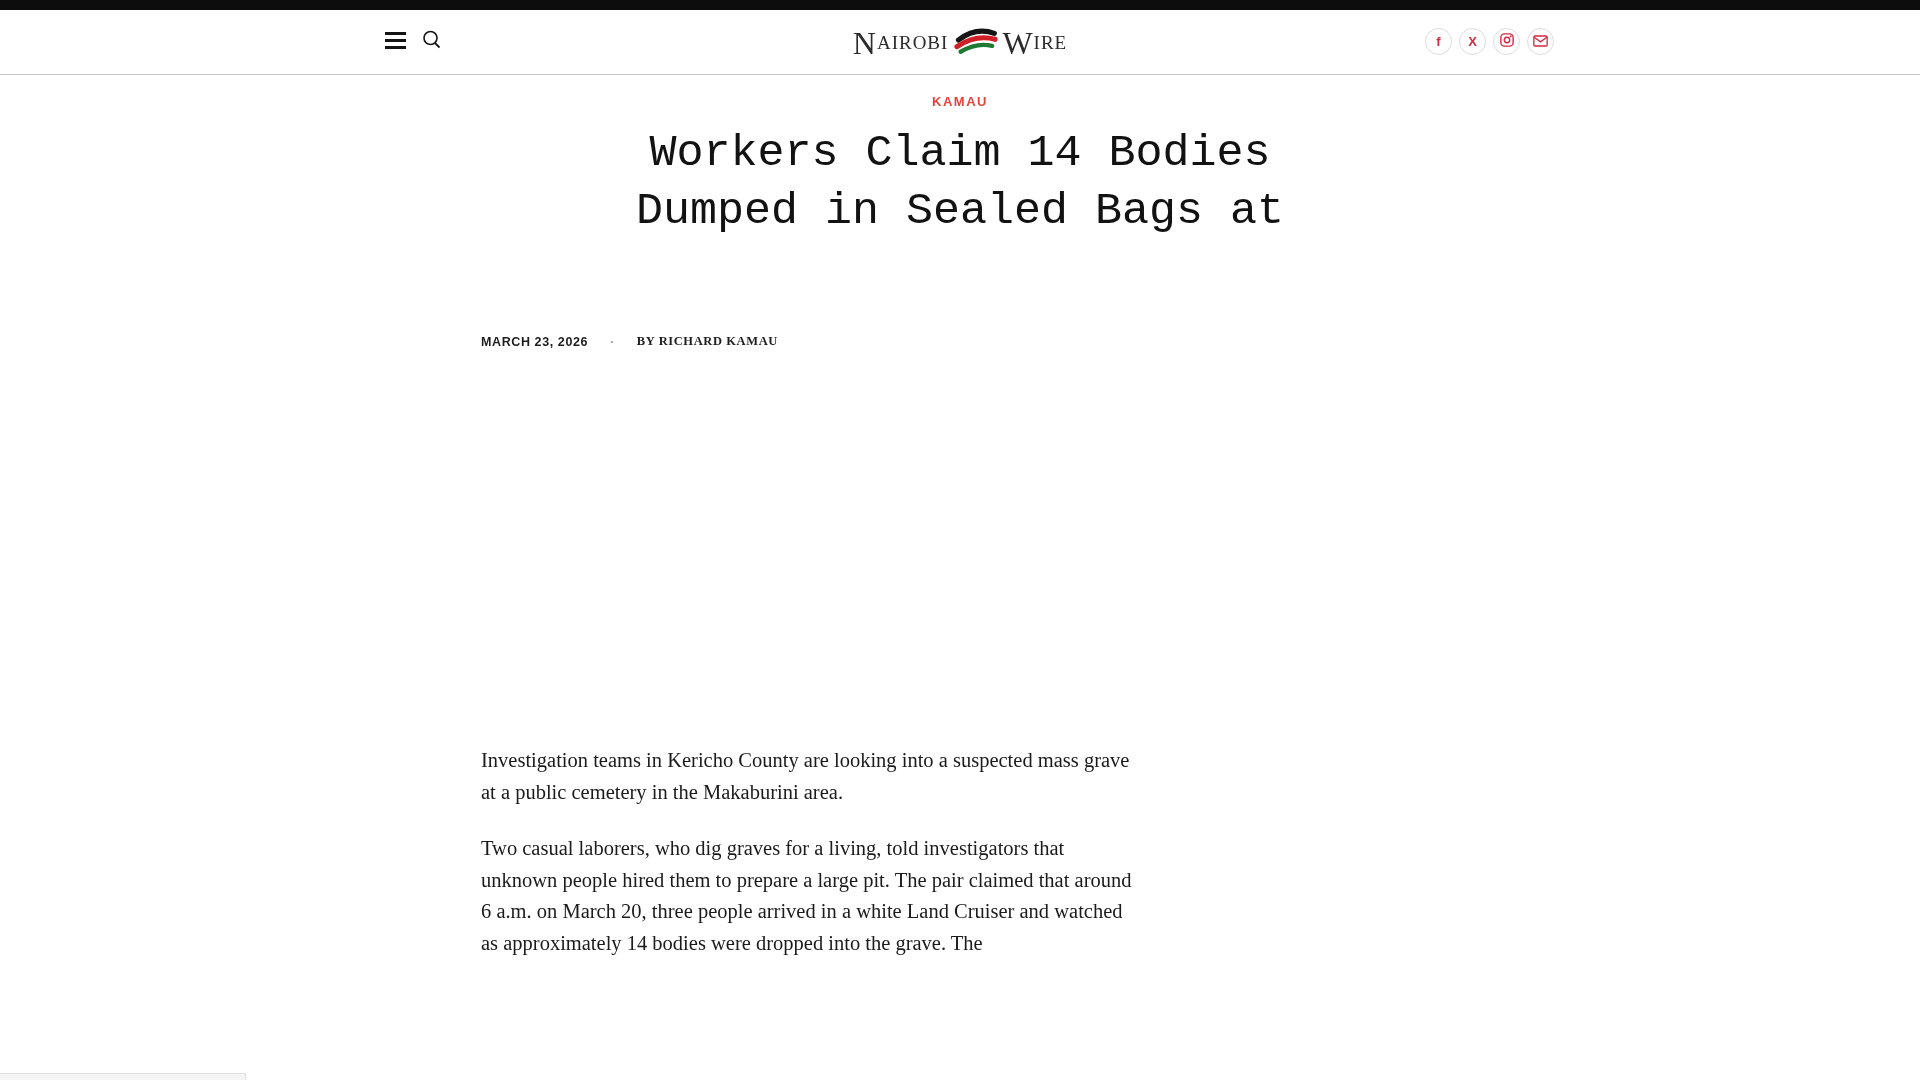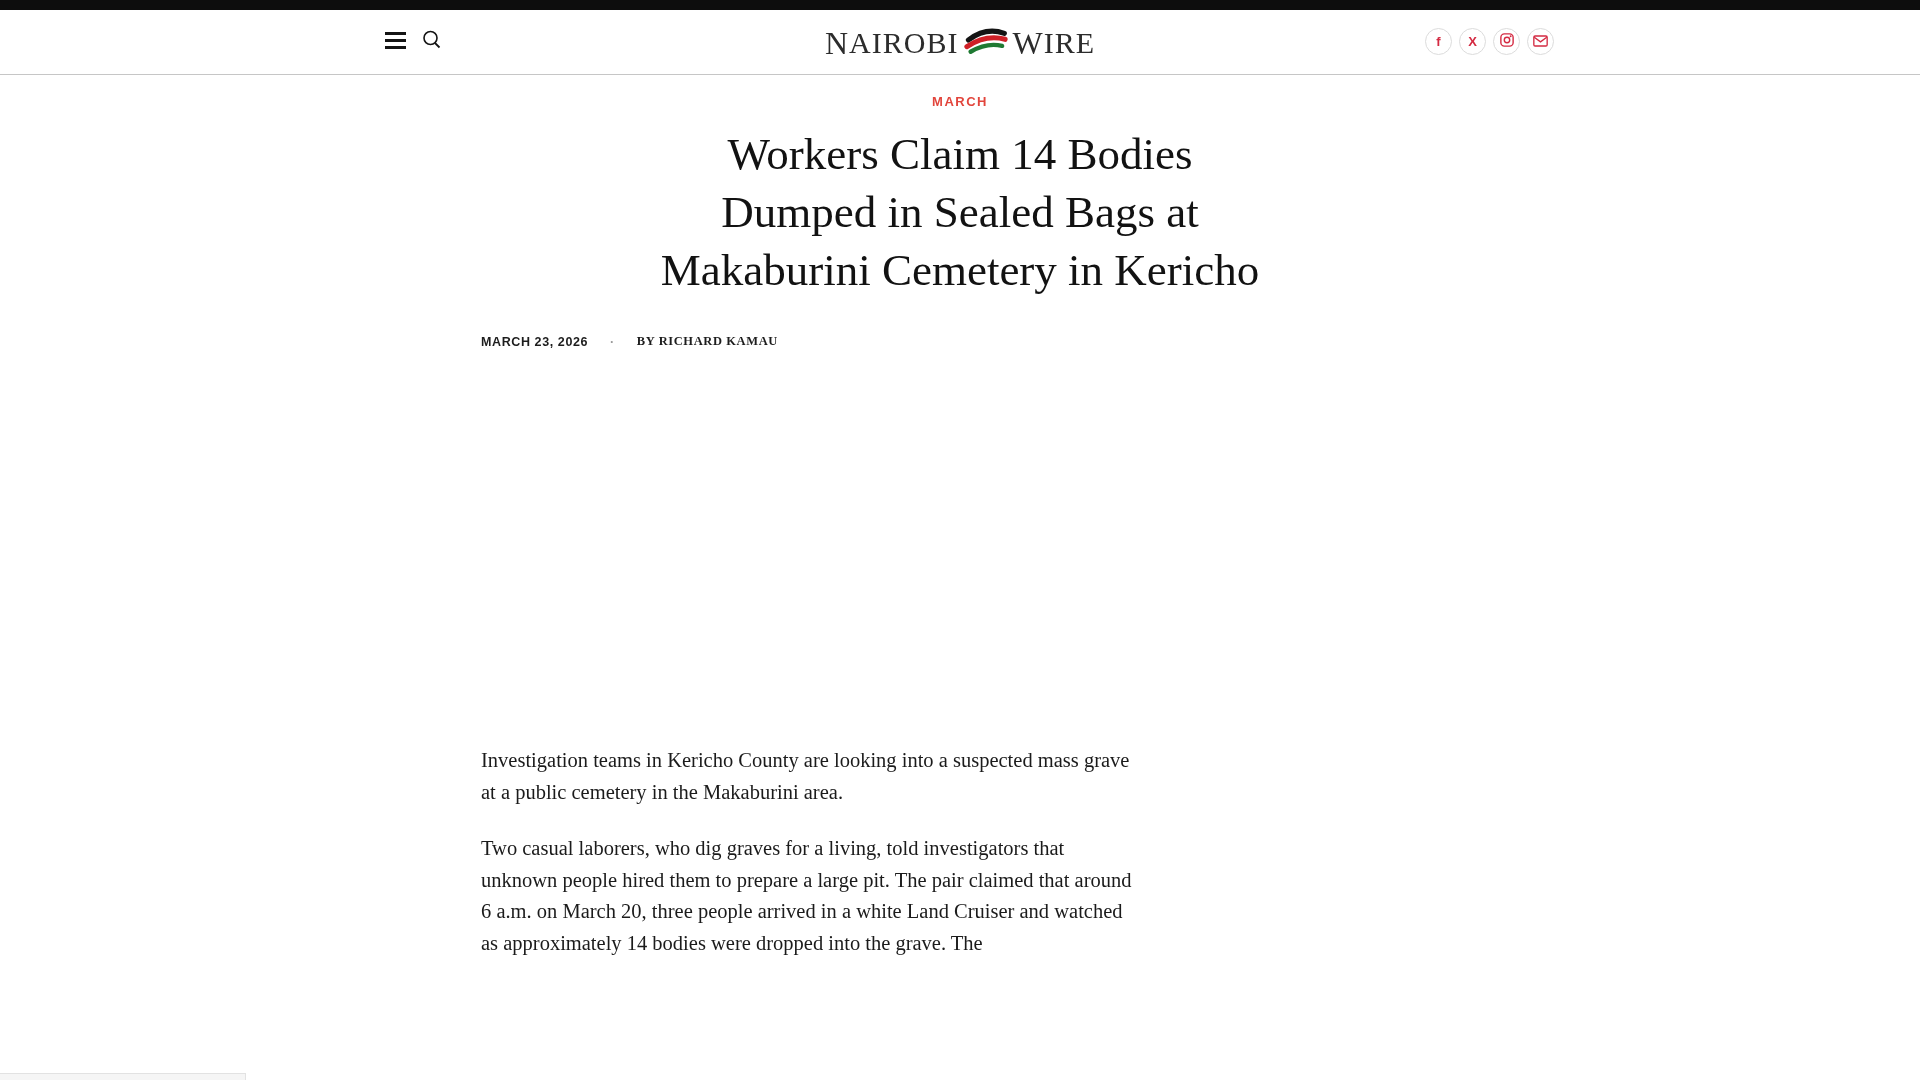--- a/index.html
+++ b/index.html
@@ -42,21 +42,21 @@
 
   .logo {
     position: absolute; top: 0; left: 0; right: 0; height: 65px;
     display: flex; align-items: center; justify-content: center;
     font-family: "Liberation Serif", serif;
     color: #2c2c2c;
     letter-spacing: 1px;
     white-space: nowrap;
   }
   .logo .cap { font-size: 32px; line-height: 1; }
-  .logo .smallcaps { font-size: 30px; line-height: 1; }
+  .logo .smallcaps { font-size: 19px; line-height: 1; }
   .logo .flag { margin: 0 4px 2px 6px; }
 
   .socials {
     position: absolute; right: 366px; top: 18px;
     display: flex; gap: 7px;
   }
   .social-circle {
     width: 27px; height: 27px;
     border: 1px solid #dcdcdc; border-radius: 50%;
     display: flex; align-items: center; justify-content: center;
@@ -73,21 +73,21 @@
     position: absolute; top: 94px; left: 0; right: 0;
     text-align: center;
     font-size: 13px; font-weight: bold;
     letter-spacing: 1.5px;
     color: var(--accent-red, #e2453c);
     cursor: pointer;
   }
   .headline {
     position: absolute; top: 125px; left: 0; right: 0;
     text-align: center;
-    font-family: Liberation Serif, serif;
+    font-family: Liberation Mono, monospace;
     font-weight: 400;
     font-size: 45px; line-height: 58px;
     color: #121212;
   }
   .byline {
     position: absolute; top: 334px; left: 481px;
     font-size: 12.5px; font-weight: bold;
     letter-spacing: 0.6px;
     color: #1d1d1d;
     display: flex; align-items: center; gap: 22px;
@@ -170,26 +170,25 @@
       <span>
         <svg width="15" height="12" viewBox="0 0 18 14">
           <rect x="1" y="1" width="16" height="12" rx="1.5" fill="none" stroke="#d42a42" stroke-width="1.6"></rect>
           <path d="M1.5 2.5 L9 8 L16.5 2.5" fill="none" stroke="#d42a42" stroke-width="1.6"></path>
         </svg>
       </span>
     </div>
   </div>
 </div>
 
-<div class="category">MARCH</div>
+<div class="category">KAMAU</div>
 
 <h1 class="headline">
   <div>Workers Claim 14 Bodies</div>
   <div>Dumped in Sealed Bags at</div>
-  <div>Makaburini Cemetery in Kericho</div>
 </h1>
 
 <div class="byline">
   <span>MARCH 23, 2026</span>
   <span class="sep">·</span>
   <span class="author">BY RICHARD KAMAU</span>
 </div>
 
 <div class="article-body">
   <p>Investigation teams in Kericho County are looking into a suspected mass grave at a public cemetery in the Makaburini area.</p>

